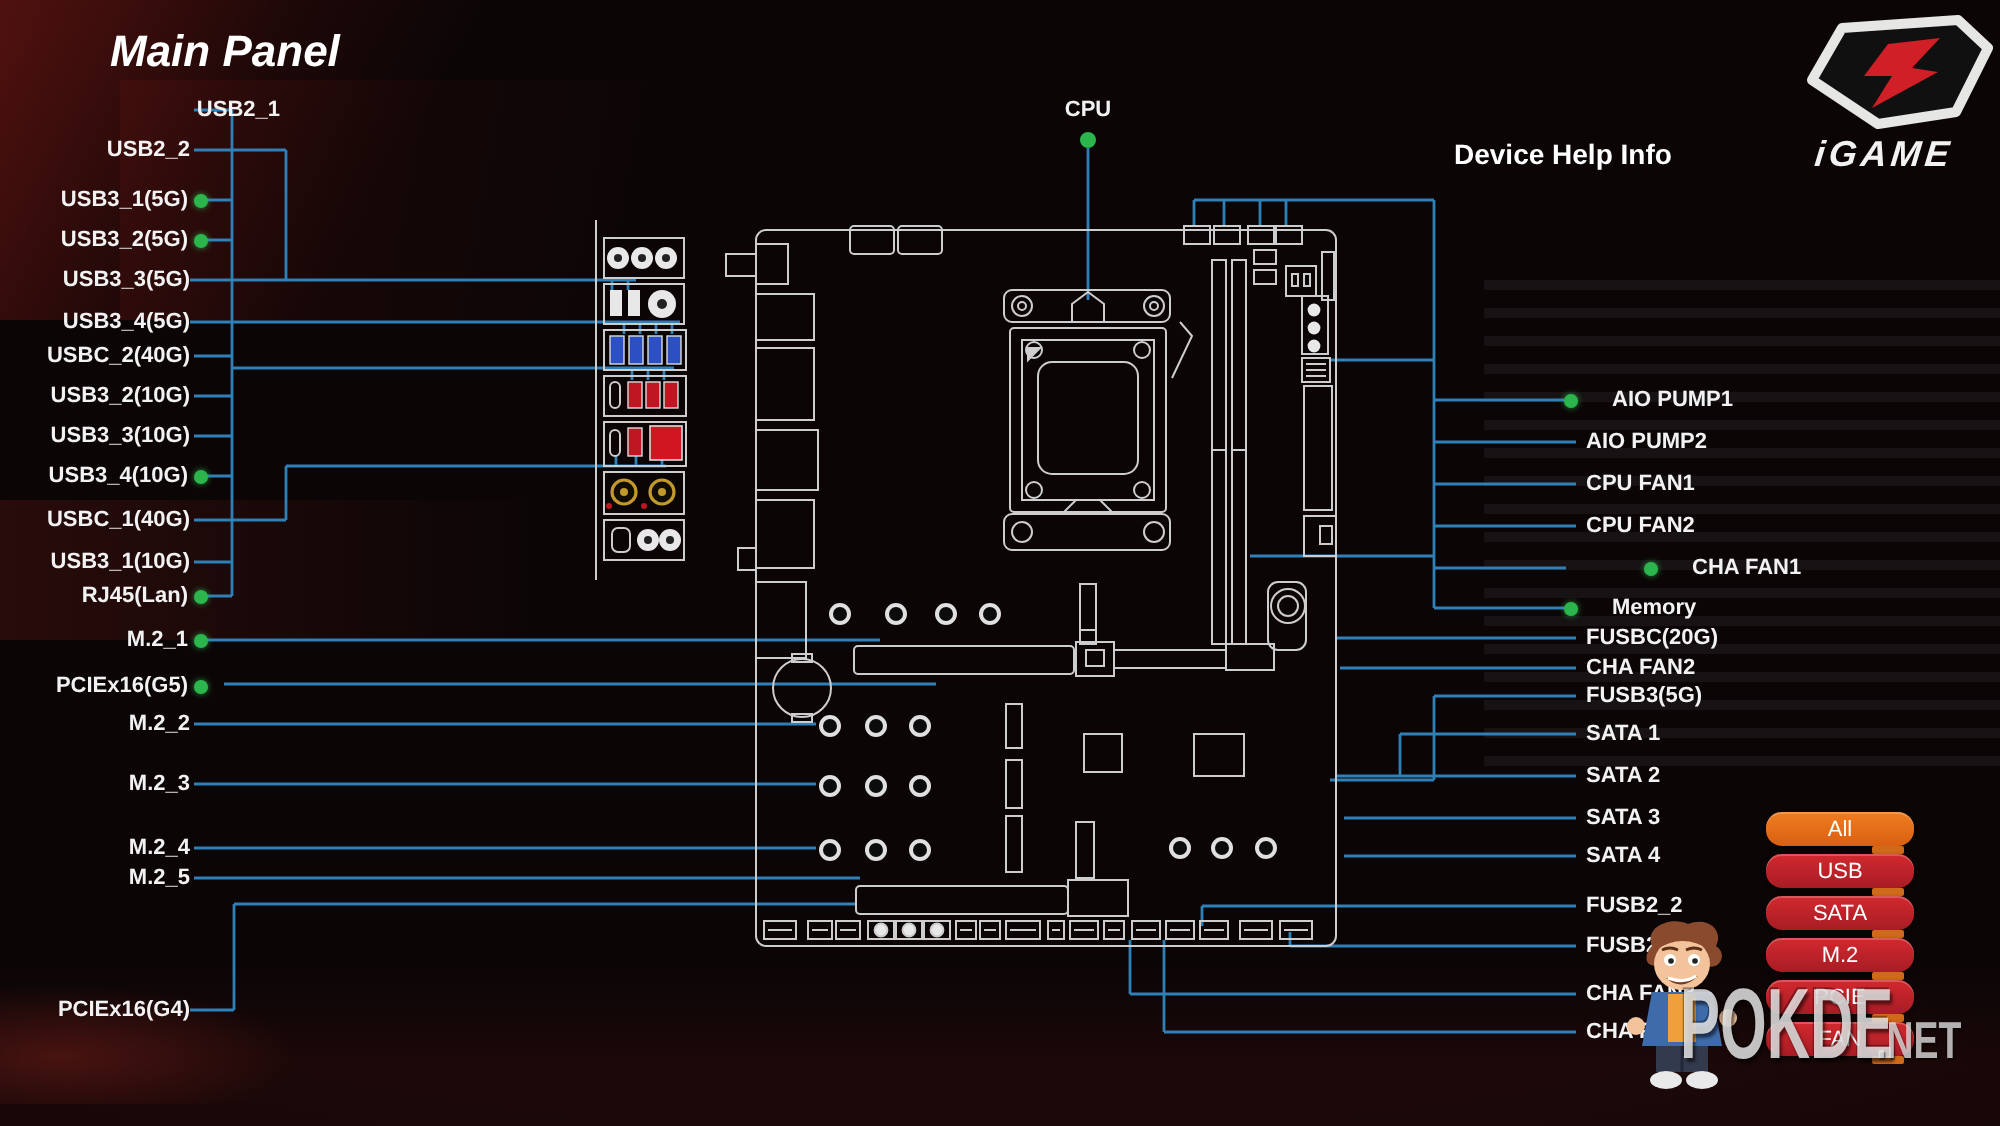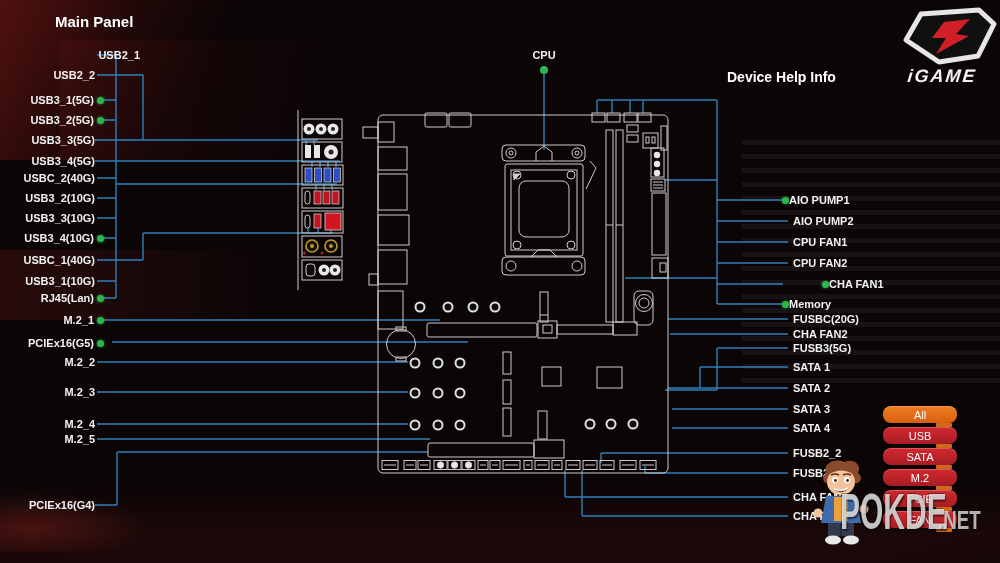--- a/index.html
+++ b/index.html
@@ -16,30 +16,30 @@
   .bgE{left:0;top:492px;width:150px;height:60px;background:radial-gradient(ellipse at 20% 60%, rgba(190,50,40,.30), transparent 70%);}
   .bgF{left:742px;top:140px;width:258px;height:250px;background:repeating-linear-gradient(180deg, rgba(120,130,140,.10) 0 5px, rgba(0,0,0,0) 5px 14px);}
   .vig{left:0;top:0;right:0;bottom:0;background:radial-gradient(120% 90% at 48% 45%, transparent 60%, rgba(0,0,0,.38));}
 
   svg.diagram{position:absolute;left:0;top:0;z-index:2;}
   .wh{stroke:#cdcdcd;stroke-width:1;fill:none;}
   .whf{fill:#e8e8e8;stroke:none;}
   .bl{stroke:var(--blue);stroke-width:1.4;fill:none;}
   .gdot{fill:var(--green);}
 
-  .title{position:absolute;left:55px;top:13px;font-size:15px;font-weight:700;color:#fff;z-index:3;}
+  .title{position:absolute;left:55px;top:13px;font-size:22px;font-weight:700;color:#fff;z-index:3;font-style:italic;}
   .cpu-label{position:absolute;left:524px;top:49px;width:40px;text-align:center;
              font-size:11px;font-weight:700;color:#f2f2f2;z-index:3;}
   .dhi{position:absolute;left:727px;top:69px;font-size:14px;font-weight:700;color:#fff;z-index:3;cursor:pointer;}
 
   .lbl{position:absolute;height:16px;display:flex;align-items:center;
        font-size:11px;font-weight:700;color:#f2f2f2;white-space:nowrap;z-index:3;}
   .lbl.left{left:0;width:104px;justify-content:flex-end;gap:3px;}
   .lbl.left.nd{width:95px;}
-  .lbl.right{left:782px;gap:0;}
+  .lbl.right{left:782px;gap:17px;}
   .lbl.right.nd{padding-left:11px;}
   .dot{width:7px;height:7px;border-radius:50%;background:var(--green);
        box-shadow:0 0 3px rgba(45,181,77,.8);flex:0 0 auto;}
 
   .fbtn{position:absolute;left:883px;width:74px;height:17px;border-radius:8px;
         display:flex;align-items:center;justify-content:center;z-index:4;cursor:pointer;
         font-size:11px;font-weight:400;color:#fff;
         background:linear-gradient(180deg,#d2292f,#a81c24);
         box-shadow:inset 0 1px 0 rgba(255,255,255,.22), 0 1px 2px rgba(0,0,0,.5);}
   .fbtn::after{content:"";position:absolute;right:5px;bottom:-4px;width:16px;height:4px;

